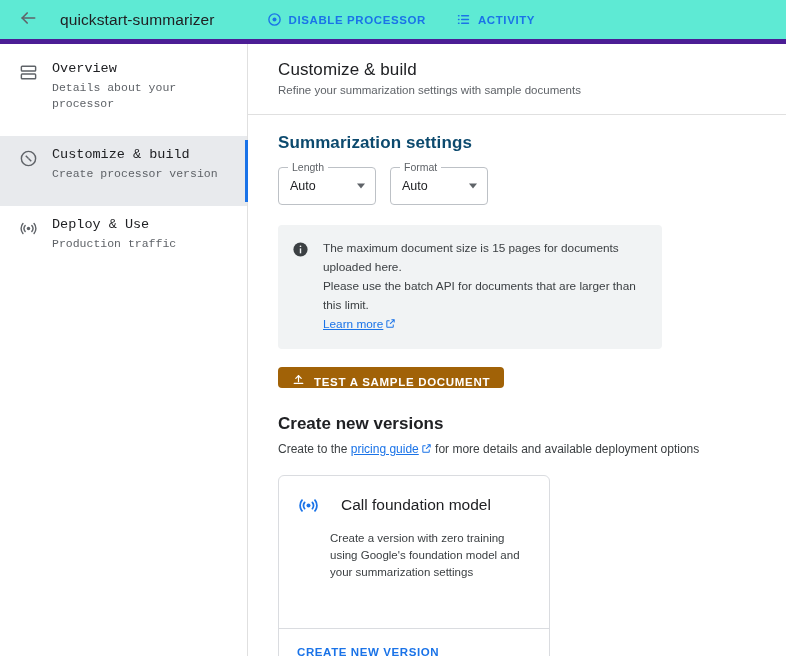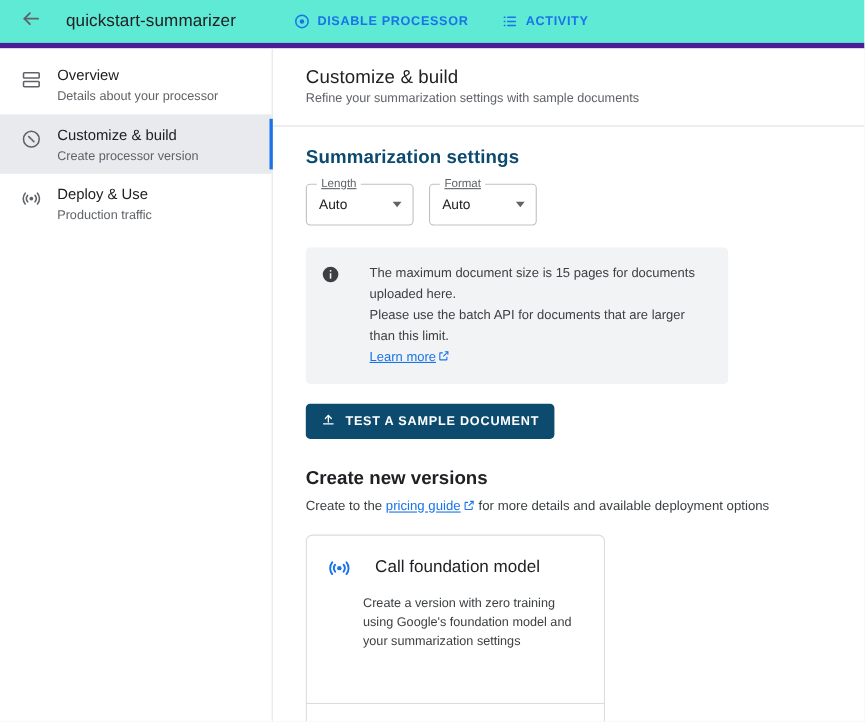--- a/index.html
+++ b/index.html
@@ -79,24 +79,25 @@
     flex: none;
     border-right: 1px solid #e0e0e0;
     background: #fff;
     padding-top: 6px;
     box-sizing: border-box;
   }
   .side-item {
     display: flex;
     align-items: flex-start;
     gap: 14px;
-    padding: 10px 14px 8px 18px;
+    padding: 10px 14px 24px 18px;
     cursor: pointer;
     position: relative;
     box-sizing: border-box;
+    font-family: Liberation Mono, monospace;
   }
   .side-item.active { background: #e8eaed; }
   .side-item.active::after {
     content: "";
     position: absolute;
     right: -1px;
     top: 4px;
     bottom: 4px;
     width: 3px;
     background: #1a73e8;
@@ -169,21 +170,20 @@
     background: #fff;
   }
   .field-label {
     position: absolute;
     top: -7px;
     left: 9px;
     background: #fff;
     padding: 0 4px;
     font-size: 10.5px;
     color: #5f6368;
-    text-decoration: underline;
   }
   .field-val {
     position: absolute;
     left: 11px;
     top: 50%;
     transform: translateY(-50%);
     font-size: 12.5px;
     color: #202124;
   }
   .caret {
@@ -196,21 +196,21 @@
     border-right: 4.5px solid transparent;
     border-top: 5px solid #5f6368;
   }
 
   
   .infobox {
     background: #f1f3f4;
     border-radius: 4px;
     padding: 14px 16px 14px 14px;
     display: flex;
-    gap: 27px;
+    gap: 14px;
     width: 384px;
     box-sizing: border-box;
     margin-bottom: 18px;
   }
   .info-ico {
     width: 17px; height: 17px;
     flex: none;
     margin-top: 2px;
     color: #3c4043;
   }
@@ -226,27 +226,27 @@
   }
   .ext {
     display: inline-block;
     vertical-align: -1px;
     margin-left: 2px;
   }
 
   
   .btn-primary {
     display: inline-flex;
-    align-items: center;
+    align-items: flex-end;
     gap: 9px;
-    background: #0c4a6e;
+    background: #a16207;
     color: #fff;
     border: none;
     border-radius: 4px;
-    height: 32px;
+    height: 21px;
     padding: 0 14px;
     font-size: 11.5px;
     font-weight: bold;
     letter-spacing: 0.7px;
     cursor: pointer;
     font-family: "Liberation Sans", sans-serif;
     margin-bottom: 26px;
   }
 
   .sec-h2 {

